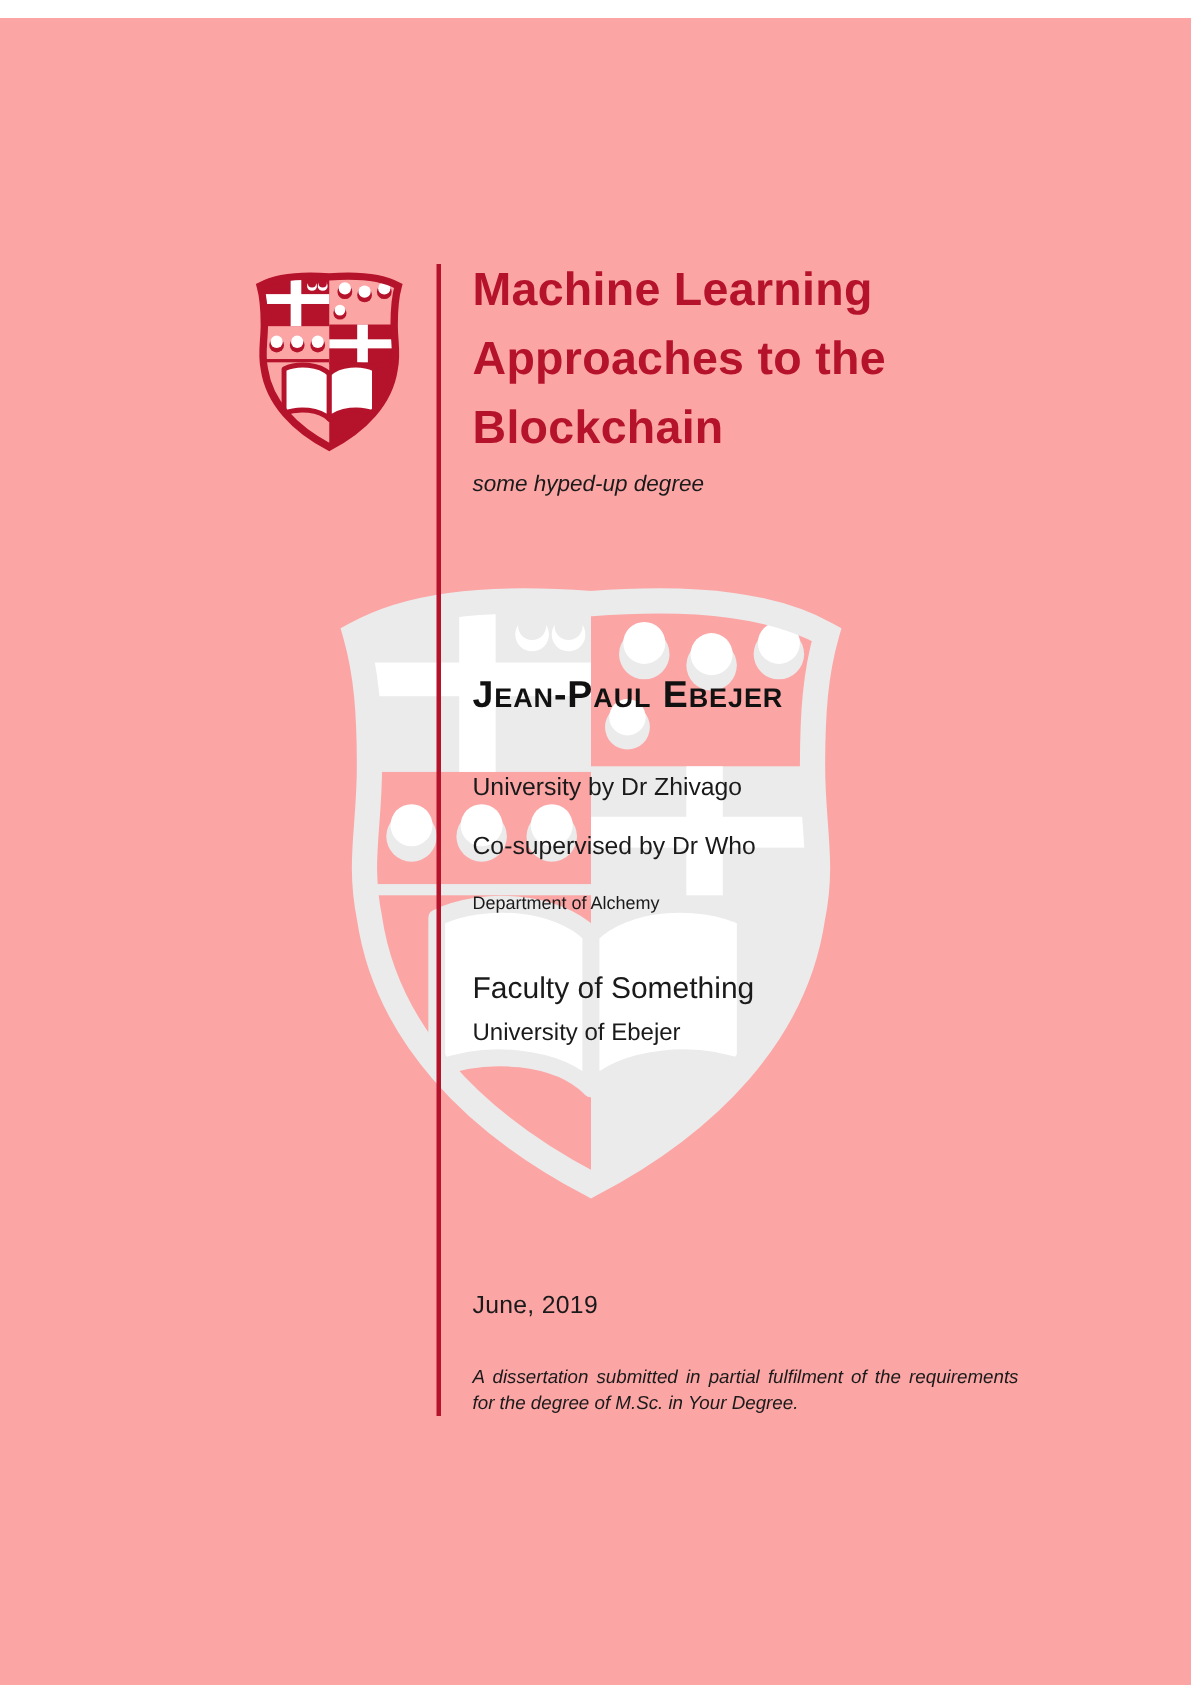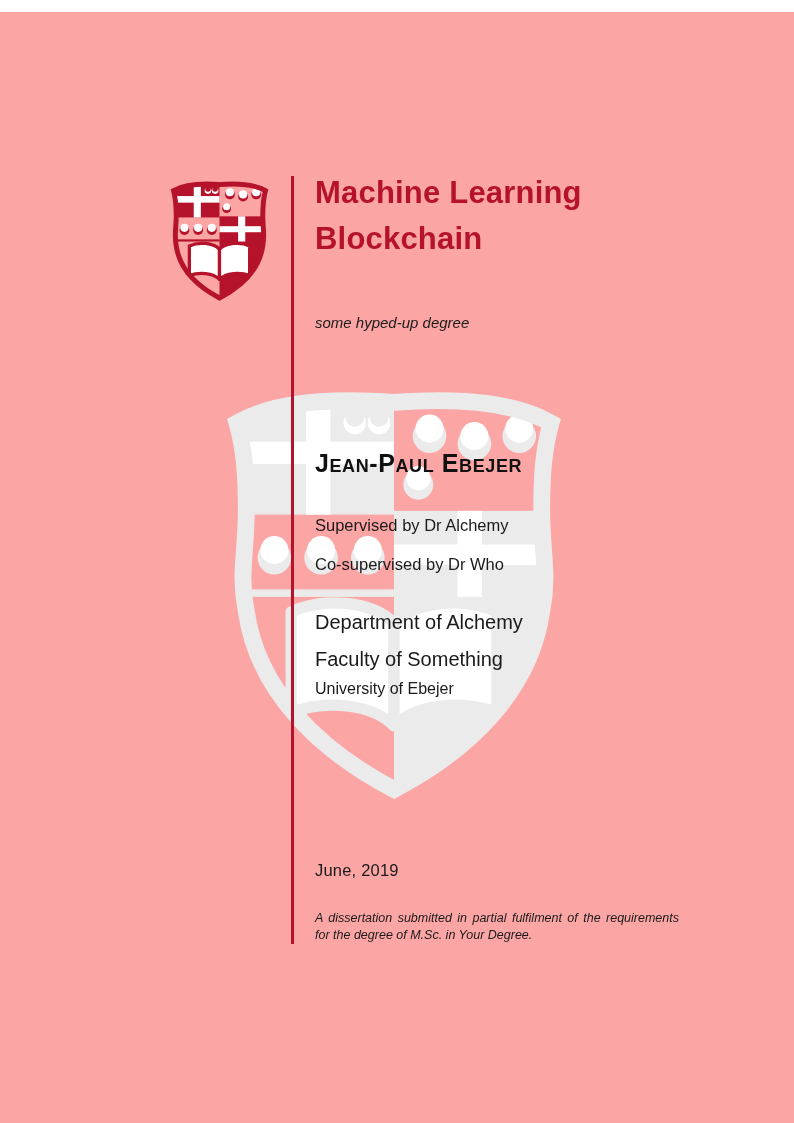--- a/index.html
+++ b/index.html
@@ -68,21 +68,21 @@
     font-size: 25px;
     line-height: 1;
     font-weight: 600;
     font-variant: small-caps;
     letter-spacing: 0.6px;
     color: #111111;
   }
   .line-16 { font-size: 16.5px; font-weight: 400; color: #1a1a1a; }
   .supervisor    { top: 504px; }
   .co-supervisor { top: 543px; }
-  .department { top: 599px; font-size: 20px; }
+  .department { top: 583px; font-size: 12px; }
   .faculty    { top: 636px; font-size: 20px; }
   .university { top: 668px; font-size: 16px; }
   .date {
     top: 849px;
     font-size: 16.5px;
     font-weight: 400;
     letter-spacing: 0.2px;
   }
   .note {
     top: 898px;
@@ -158,28 +158,29 @@
   <div class="crest-small">
     <svg>
         <use href="#uom-crest" xlink:href="#uom-crest"></use>
       </svg>
   </div>
 
   <div class="vrule"></div>
 
   <div class="txt title">
     <div>Machine Learning</div>
+    <div>Approaches to the</div>
     <div>Blockchain</div>
   </div>
 
   <div class="txt tagline">some hyped-up degree</div>
 
   <div class="txt author">Jean-Paul Ebejer</div>
 
-  <div class="txt line-16 supervisor">Supervised by Dr Alchemy</div>
+  <div class="txt line-16 supervisor">University by Dr Zhivago</div>
   <div class="txt line-16 co-supervisor">Co-supervised by Dr Who</div>
 
   <div class="txt line-16 department">Department of Alchemy</div>
   <div class="txt line-16 faculty">Faculty of Something</div>
   <div class="txt line-16 university">University of Ebejer</div>
 
   <div class="txt date">June, 2019</div>
 
   <div class="txt note">A dissertation submitted in partial fulfilment of the requirements for the degree of M.Sc. in Your Degree.</div>
 

